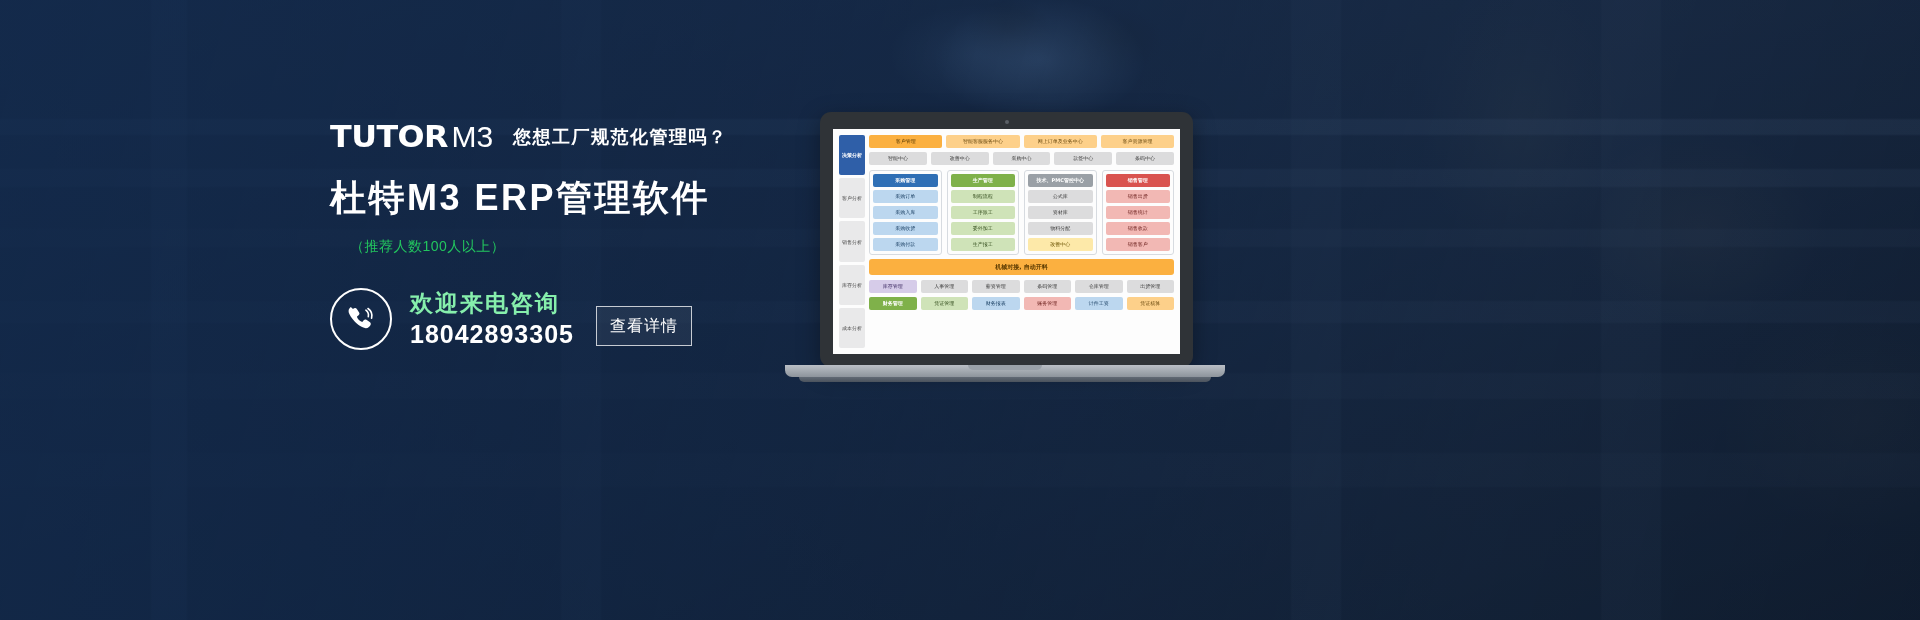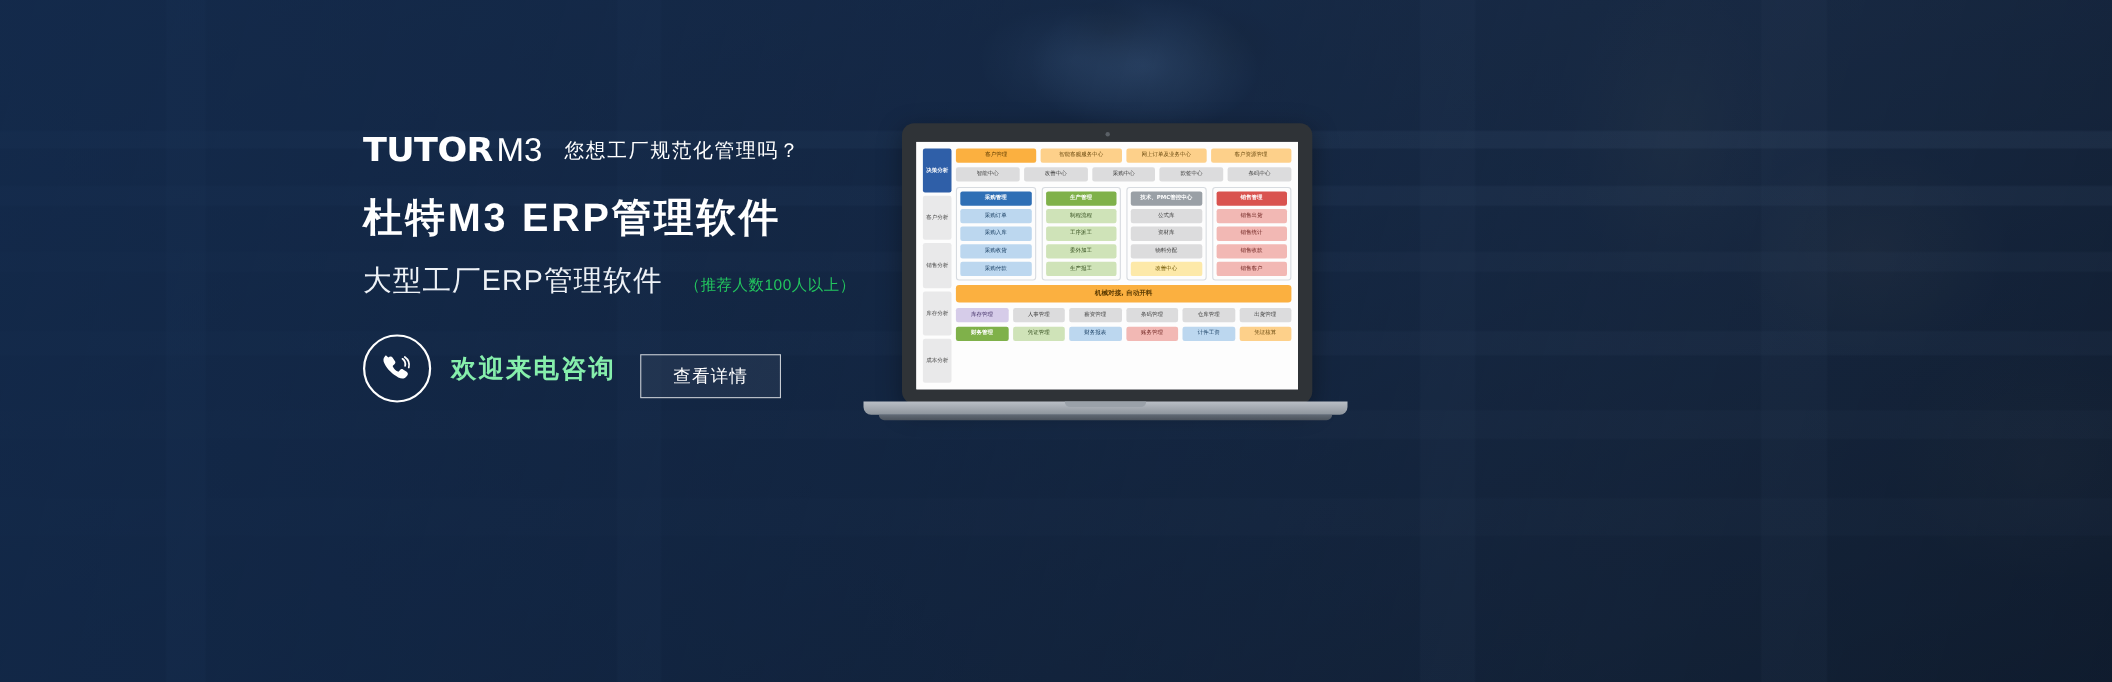--- a/index.html
+++ b/index.html
@@ -80,21 +80,21 @@
     font-weight:700; font-size:30px; letter-spacing:-.5px;
     color:#ffffff; line-height:30px;
     transform:scaleX(1.06); transform-origin:left bottom;
   }
   .logo-m3 {
     font-family:"Liberation Sans",sans-serif;
     font-weight:400; font-size:30px; color:#ffffff; line-height:30px;
     letter-spacing:0px; margin-left:-4px;
   }
   .tagline {
-    font-size:18px; font-weight:400; color:#ffffff;
+    font-size:18px; font-weight:700; color:#ffffff;
     letter-spacing:1.5px; line-height:30px; margin-left:6px;
   }
 
   .headline {
     margin-top:22px;
     font-size:36px; font-weight:700; color:#ffffff;
     letter-spacing:2.5px; line-height:48px;
     white-space:nowrap;
   }
 
@@ -120,21 +120,21 @@
     font-size:23px; font-weight:700; color:#86efac;
     letter-spacing:2px; line-height:28px;
   }
   .phone-number {
     font-size:25px; font-weight:700; color:#ffffff;
     letter-spacing:1px; line-height:30px; margin-top:2px;
   }
 
   .detail-btn {
     margin-left:22px;
-    width:128px; height:40px;
+    width:96px; height:40px;
     border:1px solid rgba(255,255,255,.75);
     background:rgba(255,255,255,.06);
     color:#ffffff; font-size:16px; letter-spacing:1px;
     display:flex; align-items:center; justify-content:center;
     cursor:pointer; align-self:flex-end; margin-bottom:4px;
   }
 
   
   .laptop { position:absolute; left:785px; top:112px; width:440px; height:275px; }
   .laptop-lid {
@@ -225,36 +225,36 @@
 
     <div class="logo-row">
       <span class="logo-tutor">TUTOR</span>
       <span class="logo-m3">M3</span>
       <span class="tagline">您想工厂规范化管理吗？</span>
     </div>
 
     <div class="headline">杜特M3 ERP管理软件</div>
 
     <div class="subline">
-      <span class="subline-main">大型工厂ERP管理软件</span>
       <span class="subline-note">（推荐人数100人以上）</span>
     </div>
 
     <div class="cta-row">
 
       <div class="phone-icon">
         <svg width="34" height="34" viewBox="0 0 34 34" aria-hidden="true">
           <path d="M9 7c1.4-1.3 3.1-1.2 4 .2l2.1 3.3c.6 1 .4 2-.5 2.7l-1.3 1c-.3.3-.4.6-.2 1 .8 1.9 2.6 3.7 4.6 4.6.4.2.8.1 1-.2l1-1.3c.7-.9 1.7-1.1 2.7-.5l3.3 2.1c1.4.9 1.5 2.6.2 4l-1 1c-1.6 1.6-4 1.6-6.8.2-2.6-1.3-5.2-3.3-7.2-5.3-2-2-4-4.6-5.3-7.2C4.2 10 4.2 7.6 5.8 6l1-1z" fill="#ffffff"></path>
           <path d="M24.3 14.6c.5-2.4-.4-4.9-2.4-6.4" stroke="#ffffff" stroke-width="1.6" fill="none" stroke-linecap="round"></path>
           <path d="M27.6 16.1c.9-3.6-.5-7.4-3.6-9.6" stroke="#ffffff" stroke-width="1.6" fill="none" stroke-linecap="round"></path>
         </svg>
       </div>
 
       <div class="phone-text">
         <div class="phone-label">欢迎来电咨询</div>
+        <div class="phone-number">18042893305</div>
       </div>
 
       <div class="detail-btn">查看详情</div>
     </div>
   </div>
 
   <div class="laptop">
     <div class="laptop-lid">
       <div class="laptop-cam"></div>
 

